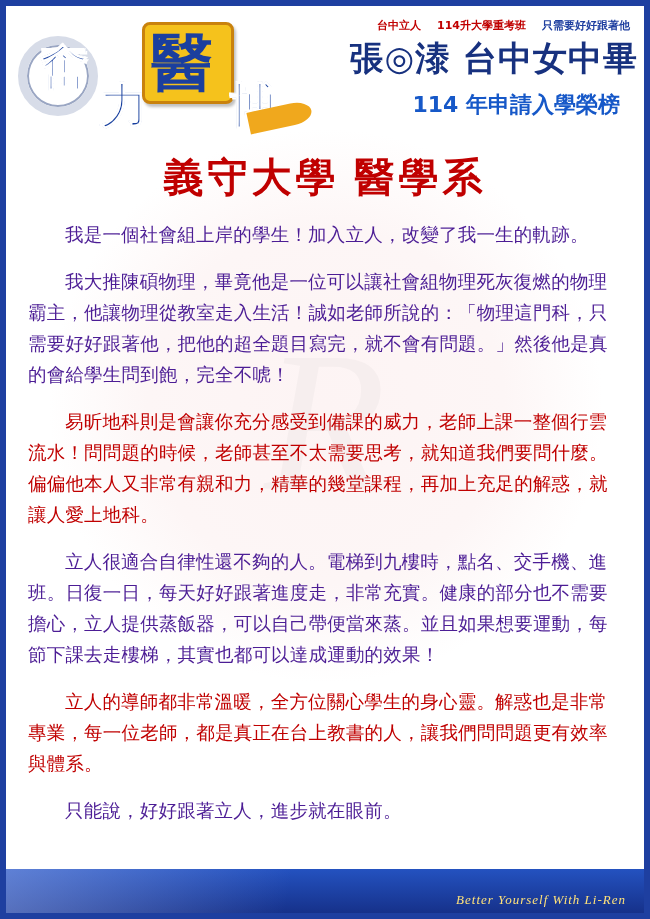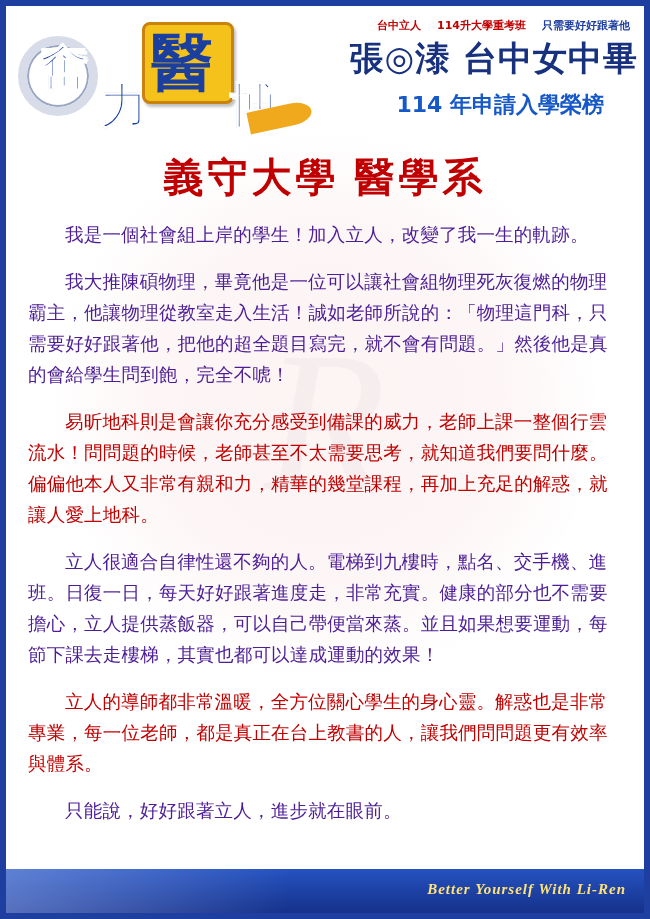--- a/index.html
+++ b/index.html
@@ -148,21 +148,21 @@
     top: 30px;
     font-size: 34px;
     font-weight: bold;
     color: #17317f;
     font-family: "DejaVu Sans", sans-serif;
     letter-spacing: 1px;
     white-space: nowrap;
   }
   .honor-line {
     position: absolute;
-    right: 40px;
+    right: 24px;
     top: 84px;
     font-size: 22px;
     font-weight: bold;
     color: #1658c8;
     font-family: "DejaVu Sans", sans-serif;
     white-space: nowrap;
   }
 
   .school-line {
     position: relative;
@@ -200,26 +200,26 @@
     left: 0;
     right: 0;
     bottom: 0;
     height: 44px;
     background: linear-gradient(180deg, #2452c0 0%, #16318a 100%);
     z-index: 3;
   }
   .footer-text {
     position: absolute;
     right: 18px;
-    top: 12px;
+    top: 23px;
     color: #ffe27a;
     font-family: "Liberation Serif", serif;
     font-style: italic;
-    font-weight: bold;
-    font-size: 15px;
+    font-weight: normal;
+    font-size: 13px;
     letter-spacing: 1px;
   }
   .footer-swoosh {
     position: absolute;
     left: 0;
     bottom: 0;
     width: 330px;
     height: 44px;
     background: linear-gradient(100deg, #8fa7e8 0%, rgba(143,167,232,0) 85%);
     opacity: .55;

